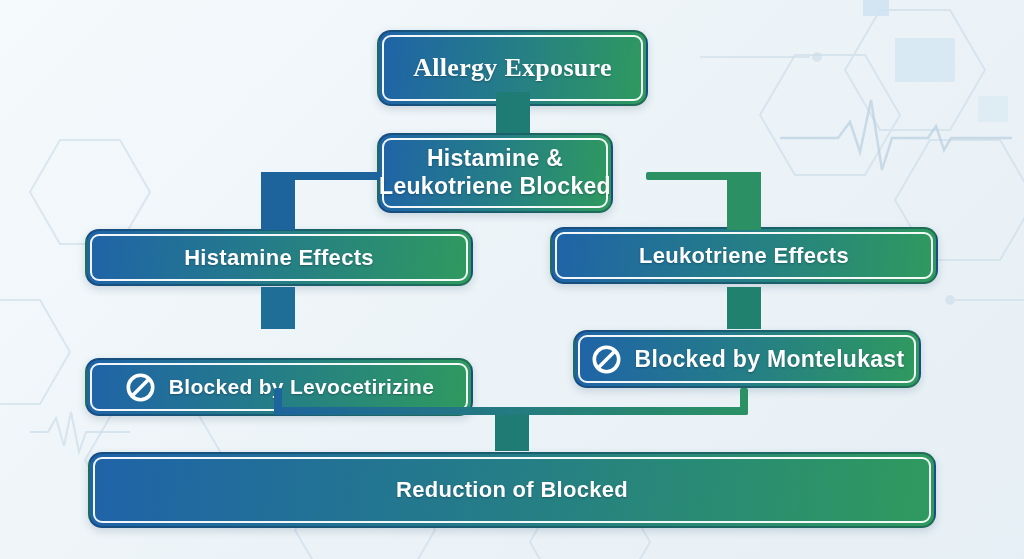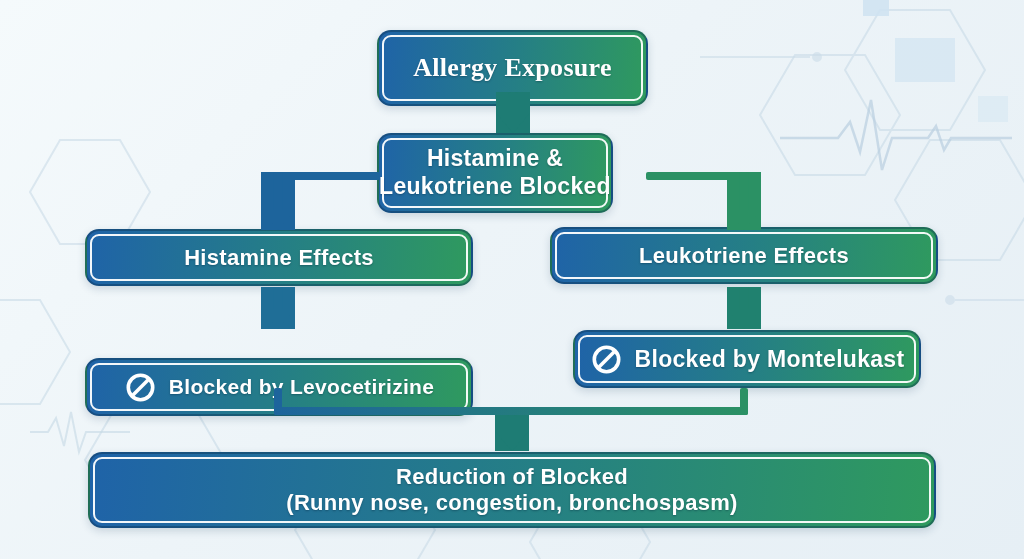--- a/index.html
+++ b/index.html
@@ -173,21 +173,20 @@
     <svg class="no-entry" width="33" height="33" viewBox="0 0 33 33">
       <circle cx="16.5" cy="16.5" r="12.2" fill="none" stroke="#ffffff" stroke-width="3.6"></circle>
       <line x1="8" y1="25" x2="25" y2="8" stroke="#ffffff" stroke-width="3.6"></line>
     </svg>
     <span>Blocked by Montelukast</span>
   </div>
 
   <div class="node node-reduction">
     <div class="lines">
       <div>Reduction of Blocked</div>
-      <div>(Runny nose, congestion, bronchospasm)</div>
     </div>
   </div>
 
   <div class="arrow-down c-teal arrow-1">
     <div class="stem"></div>
     <div class="head"></div>
   </div>
 
   <div class="line c-blue branch-l-h"></div>
   <div class="line c-green branch-r-h"></div>

